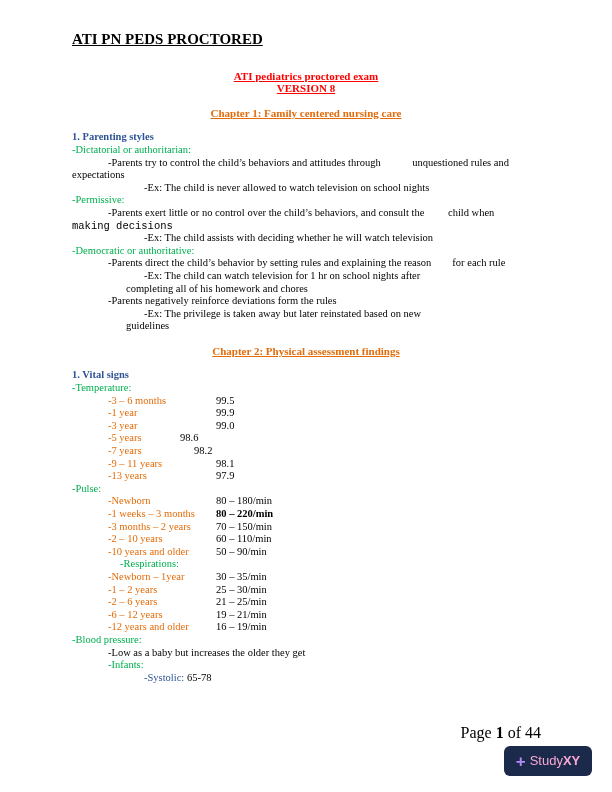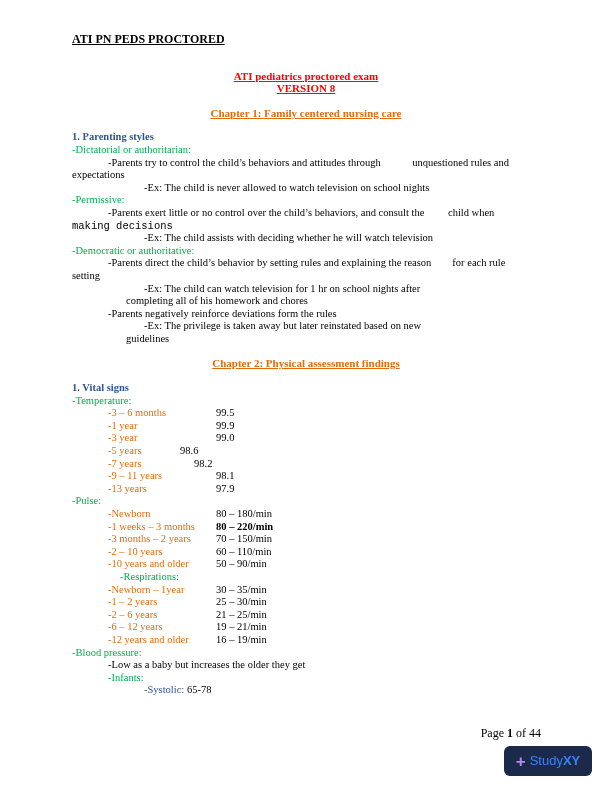--- a/index.html
+++ b/index.html
@@ -10,21 +10,21 @@
     background:#ffffff;
     overflow:hidden;
     font-family:"Liberation Serif", serif;
     font-size:10.5px;
     line-height:12.6px;
     color:#000000;
     margin:0 auto;
   }
   .content { padding:33px 72px 0 72px; }
 
-  .doc-header { font-size:12px; font-weight:bold; text-decoration:underline; }
+  .doc-header { font-size:15px; font-weight:bold; text-decoration:underline; }
 
   .doc-title { margin-top:24px; text-align:center; }
   .doc-title div { font-size:11px; font-weight:bold; color:#FF0000; text-decoration:underline; }
 
   .chapter-heading {
     margin:12px 0; text-align:center;
     font-size:11px; font-weight:bold;
     color:#E36C0A; text-decoration:underline;
   }
   .section-heading { font-weight:bold; color:#2F5496; }
@@ -33,38 +33,38 @@
   .vrow { position:relative; }
   .vval { position:absolute; top:0; left:144px; }
 
   .c-black  { color:#000000; }
   .c-orange { color:#E36C0A; }
   .c-green  { color:#00B050; }
   .c-blue   { color:#2F5496; }
 
   .footer {
     position:absolute; top:727px; right:71px;
-    font-size:12px; color:#000;
+    font-size:16px; color:#000;
   }
   .footer .bold { font-weight:bold; }
 
   .logo {
     position:absolute; top:746px; right:20px;
     width:88px; height:30px;
     background:#1B2A4A;
     border-radius:6px;
     display:flex; align-items:center; justify-content:center;
     gap:4px;
     font-family:"Liberation Sans", sans-serif;
   }
   .logo-plus {
     font-size:17px; font-weight:bold; color:#B18CF5;
     line-height:1;
   }
-  .logo-text { font-size:13px; color:#3b82f6; }
+  .logo-text { font-size:13px; color:#f9a8d4; }
   .logo-text b { font-weight:bold; }
 </style>
 </head>
 <body>
 
 <div class="page">
   <div class="content">
     <div class="doc-header">ATI PN PEDS PROCTORED</div>
 
     <div class="doc-title">
@@ -78,21 +78,20 @@
         <div class="line c-green" style="padding-left: 0px;">-Dictatorial or authoritarian:</div>
         <div class="line c-black" style="padding-left: 36px;">-Parents try to control the child’s behaviors and attitudes through            unquestioned rules and</div>
         <div class="line c-black" style="padding-left: 0px;">expectations</div>
         <div class="line c-black" style="padding-left: 72px;">-Ex: The child is never allowed to watch television on school nights</div>
         <div class="line c-green" style="padding-left: 0px;">-Permissive:</div>
         <div class="line c-black" style="padding-left: 36px;">-Parents exert little or no control over the child’s behaviors, and consult the         child when</div>
         <div class="line c-black" style="padding-left: 0px; font-family: Liberation Mono, monospace;">making decisions</div>
         <div class="line c-black" style="padding-left: 72px;">-Ex: The child assists with deciding whether he will watch television</div>
         <div class="line c-green" style="padding-left: 0px;">-Democratic or authoritative:</div>
         <div class="line c-black" style="padding-left: 36px;">-Parents direct the child’s behavior by setting rules and explaining the reason        for each rule</div>
-        <div class="line c-black" style="padding-left: 0px;">setting</div>
         <div class="line c-black" style="padding-left: 72px;">-Ex: The child can watch television for 1 hr on school nights after</div>
         <div class="line c-black" style="padding-left: 54px;">completing all of his homework and chores</div>
         <div class="line c-black" style="padding-left: 36px;">-Parents negatively reinforce deviations form the rules</div>
         <div class="line c-black" style="padding-left: 72px;">-Ex: The privilege is taken away but later reinstated based on new</div>
         <div class="line c-black" style="padding-left: 54px;">guidelines</div>
         <div class="chapter-heading">Chapter 2: Physical assessment findings</div>
         <div class="section-heading">1. Vital signs</div>
         <div class="line c-green" style="padding-left: 0px;">-Temperature:</div>
         <div class="line vrow"><span class="c-orange" style="padding-left: 36px;">-3 – 6 months</span><span class="vval c-black" style="left: 144px;">99.5</span></div>
         <div class="line vrow"><span class="c-orange" style="padding-left: 36px;">-1 year</span><span class="vval c-black" style="left: 144px;">99.9</span></div>

